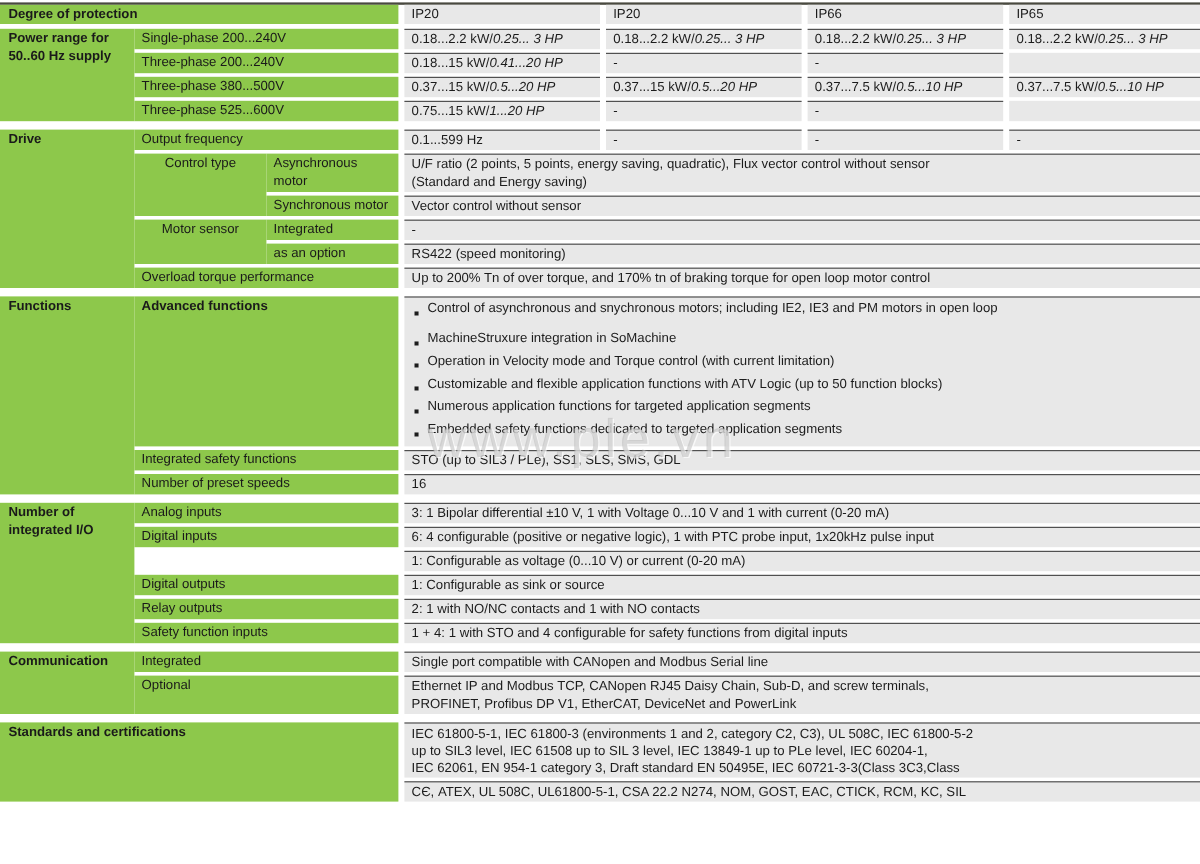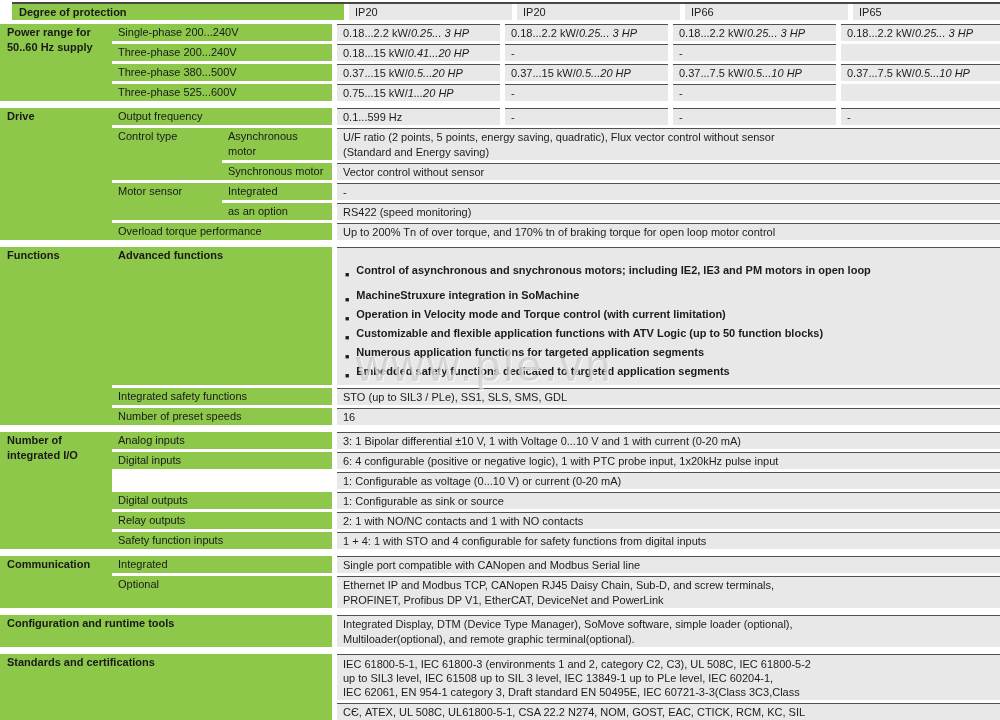--- a/index.html
+++ b/index.html
@@ -10,47 +10,47 @@
   }
   .page{position:relative;padding-top:2px;width:1000px;}
   .sec{
     display:grid;
     grid-template-columns:112px 110px 110px 168px 168px 168px 164px;
     align-items:stretch;
     margin-top:7px;
   }
   .sec:first-child{margin-top:0;}
   .sec-power{margin-top:4px;}
-  .sec-protection{border-top:2px solid #49493f;margin-left:12px;}
+  .sec-protection{border-top:2px solid #49493f;}
   
   .g{background:#8dc84b;font-size:11px;line-height:15px;padding:1px 6px 0 6px;}
   .cat{font-weight:bold;padding-left:7px;}
   
   .gc1{grid-column:1;}
-  .gc2{grid-column:2;}
+  .gc2{grid-column:2;text-align:center;}
   .gc3{grid-column:3;}
   .gc23{grid-column:2/4;}
   .gc123{grid-column:1/4;}
   .dc1{grid-column:4;}
   .dc2{grid-column:5;}
   .dc3{grid-column:6;}
   .dc4{grid-column:7;}
   .dspan{grid-column:4/8;}
   
   .cell{
     background:#e8e8e8;border-top:1px solid #515151;
     margin-left:5px;padding:1px 6px 0 6px;
     font-size:11px;line-height:15px;color:#1c1c1c;
   }
   .sec-protection .cell{border-top:none;}
   .cell-blank{border-top:none;}
   .mt{margin-top:3px;}
   .it{font-style:italic;}
   
-  .bullets{padding-top:15px;padding-bottom:2px;font-weight:bold;}
+  .bullets{padding-top:2px;padding-bottom:2px;}
   .blt-line{display:flex;line-height:15px;}
   .blt-line.first{margin-bottom:6px;}
   .blt{font-size:7px;margin:4px 7px 0 2px;}
   
   .std{line-height:14px;padding-top:2px;padding-bottom:1px;}
   
   .watermark{
     position:absolute;left:356px;top:340px;z-index:3;pointer-events:none;
     font-size:45px;font-weight:normal;letter-spacing:3px;
     color:rgba(176,176,176,0.45);
@@ -199,27 +199,20 @@
     <div class="g gc23" style="grid-row:1">Integrated</div>
     <div class="cell dspan" style="grid-row:1">Single port compatible with CANopen and Modbus Serial line</div>
 
     <div class="g gc23 mt" style="grid-row:2">Optional</div>
     <div class="cell dspan mt" style="grid-row:2">
       <div>Ethernet IP and Modbus TCP, CANopen RJ45 Daisy Chain, Sub-D, and screw terminals,</div>
       <div>PROFINET, Profibus DP V1, EtherCAT, DeviceNet and PowerLink</div>
     </div>
   </div>
 
-  <div class="sec">
-    <div class="g cat gc123" style="grid-row:1">Configuration and runtime tools</div>
-    <div class="cell dspan" style="grid-row:1">
-      <div>Integrated Display, DTM (Device Type Manager), SoMove software, simple loader (optional),</div>
-      <div>Multiloader(optional), and remote graphic terminal(optional).</div>
-    </div>
-  </div>
 
   <div class="sec">
     <div class="g cat gc123" style="grid-row:1/3">Standards and certifications</div>
     <div class="cell dspan std" style="grid-row:1">
       <div>IEC 61800-5-1, IEC 61800-3 (environments 1 and 2, category C2, C3), UL 508C, IEC 61800-5-2</div>
       <div>up to SIL3 level, IEC 61508 up to SIL 3 level, IEC 13849-1 up to PLe level, IEC 60204-1,</div>
       <div>IEC 62061, EN 954-1 category 3, Draft standard EN 50495E, IEC 60721-3-3(Class 3C3,Class</div>
     </div>
     <div class="cell dspan mt" style="grid-row:2">CЄ, ATEX, UL 508C, UL61800-5-1, CSA 22.2 N274, NOM, GOST, EAC, CTICK, RCM, KC, SIL</div>
   </div>

